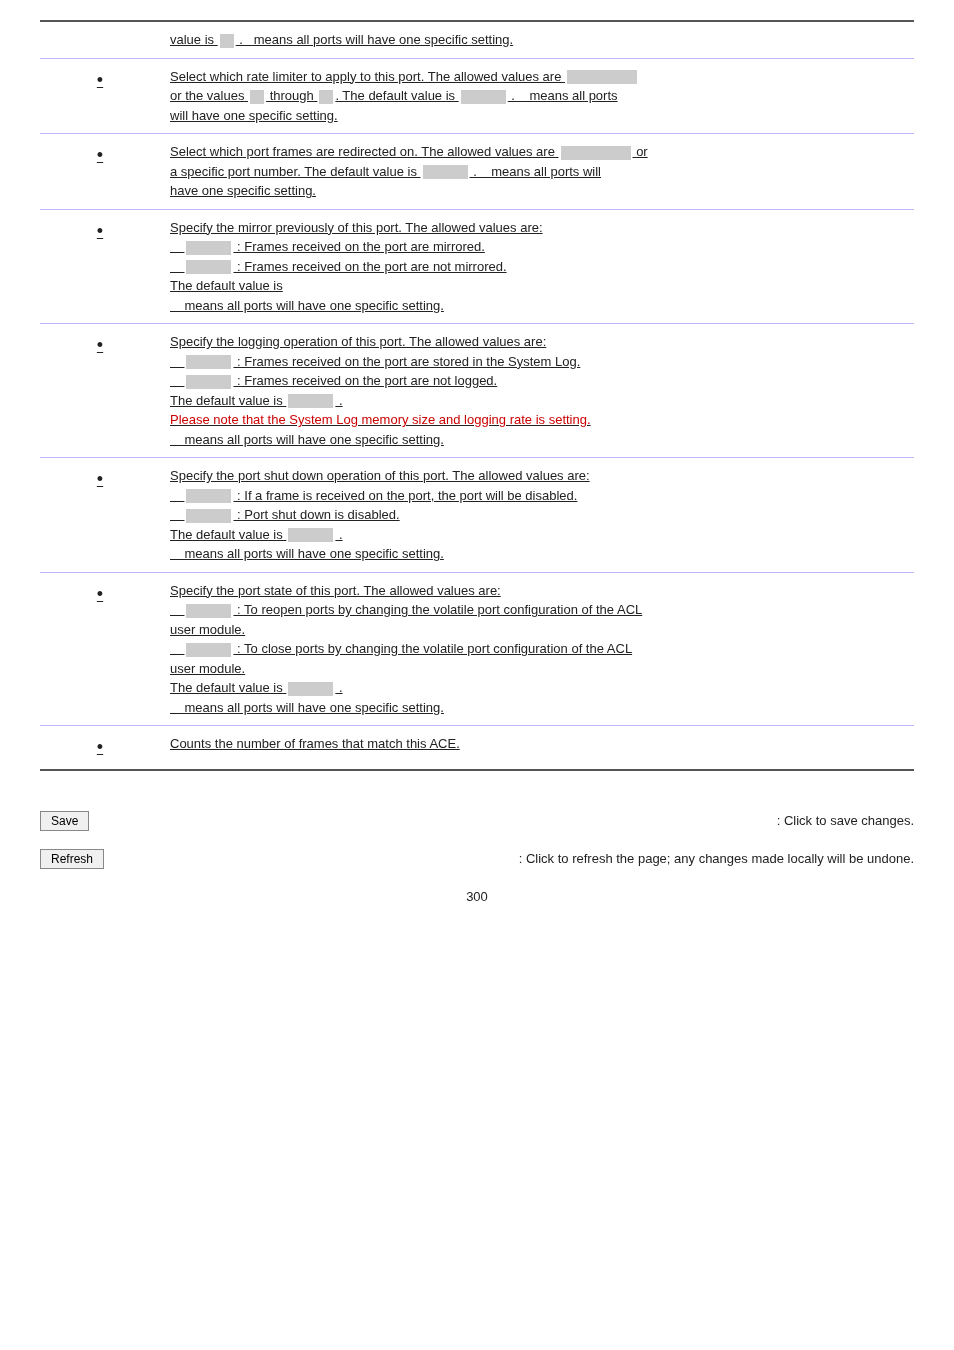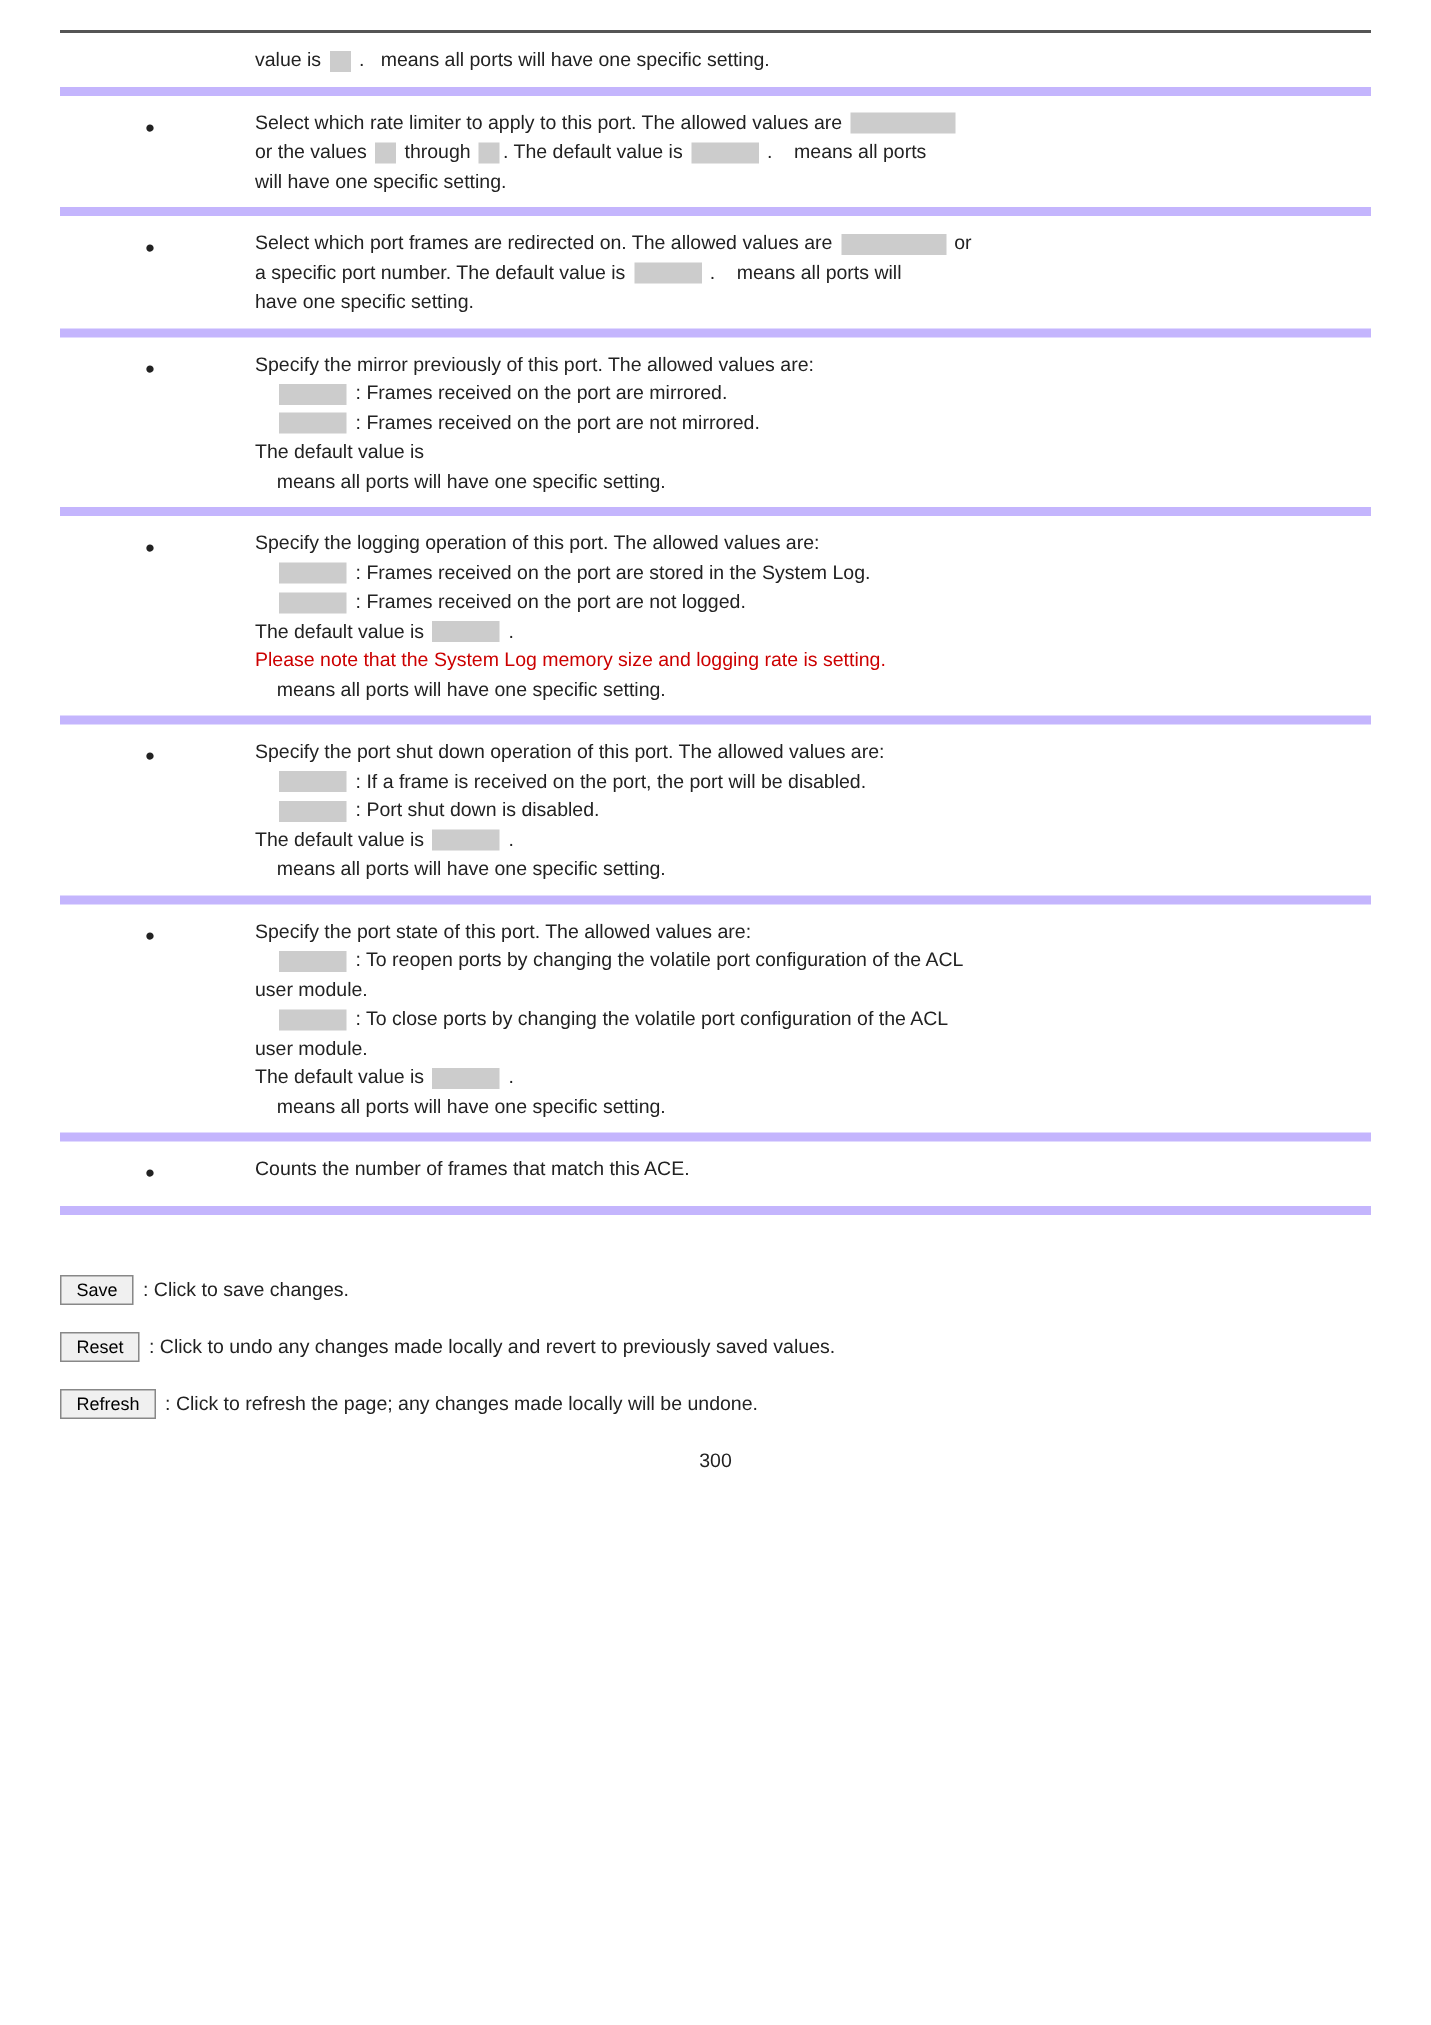--- a/index.html
+++ b/index.html
@@ -13,24 +13,25 @@
       padding: 20px 40px 40px 40px;
     }
     .table-container {
       width: 100%;
       border-collapse: collapse;
       border-top: 2px solid #555;
       border-bottom: 2px solid #555;
       margin-bottom: 40px;
     }
     .table-container td {
-      border-bottom: 6px solid #c4b5fd;
+      border-bottom: 1px solid #c4b5fd;
       vertical-align: top;
       padding: 8px 10px;
       line-height: 1.5;
+      text-decoration: underline;
     }
     .bullet-cell {
       width: 120px;
       text-align: center;
       font-size: 18px;
       padding-top: 10px;
     }
     .content-cell {
       padding: 8px 14px;
     }
@@ -67,20 +68,21 @@
       background: #f0f0f0;
       padding: 2px 10px;
       font-size: 12px;
       cursor: pointer;
       margin-right: 6px;
     }
     .button-row {
       display: flex;
       align-items: flex-start;
       margin-bottom: 18px;
+      justify-content: space-between;
     }
     .button-row .btn-label {
       padding-top: 2px;
       font-size: 13px;
     }
     .page-number {
       text-align: center;
       margin-top: 20px;
       font-size: 13px;
     }
@@ -171,22 +173,18 @@
     </tr>
   </tbody>
 </table>
 
 <div style="margin-top: 30px;">
   <div class="button-row">
     <button class="btn">Save</button>
     <span class="btn-label">: Click to save changes.</span>
   </div>
   <div class="button-row">
-    <button class="btn">Reset</button>
-    <span class="btn-label">: Click to undo any changes made locally and revert to previously saved values.</span>
-  </div>
-  <div class="button-row">
     <button class="btn">Refresh</button>
     <span class="btn-label">: Click to refresh the page; any changes made locally will be undone.</span>
   </div>
 </div>
 
 <div class="page-number">300</div>
 
 </body></html>

